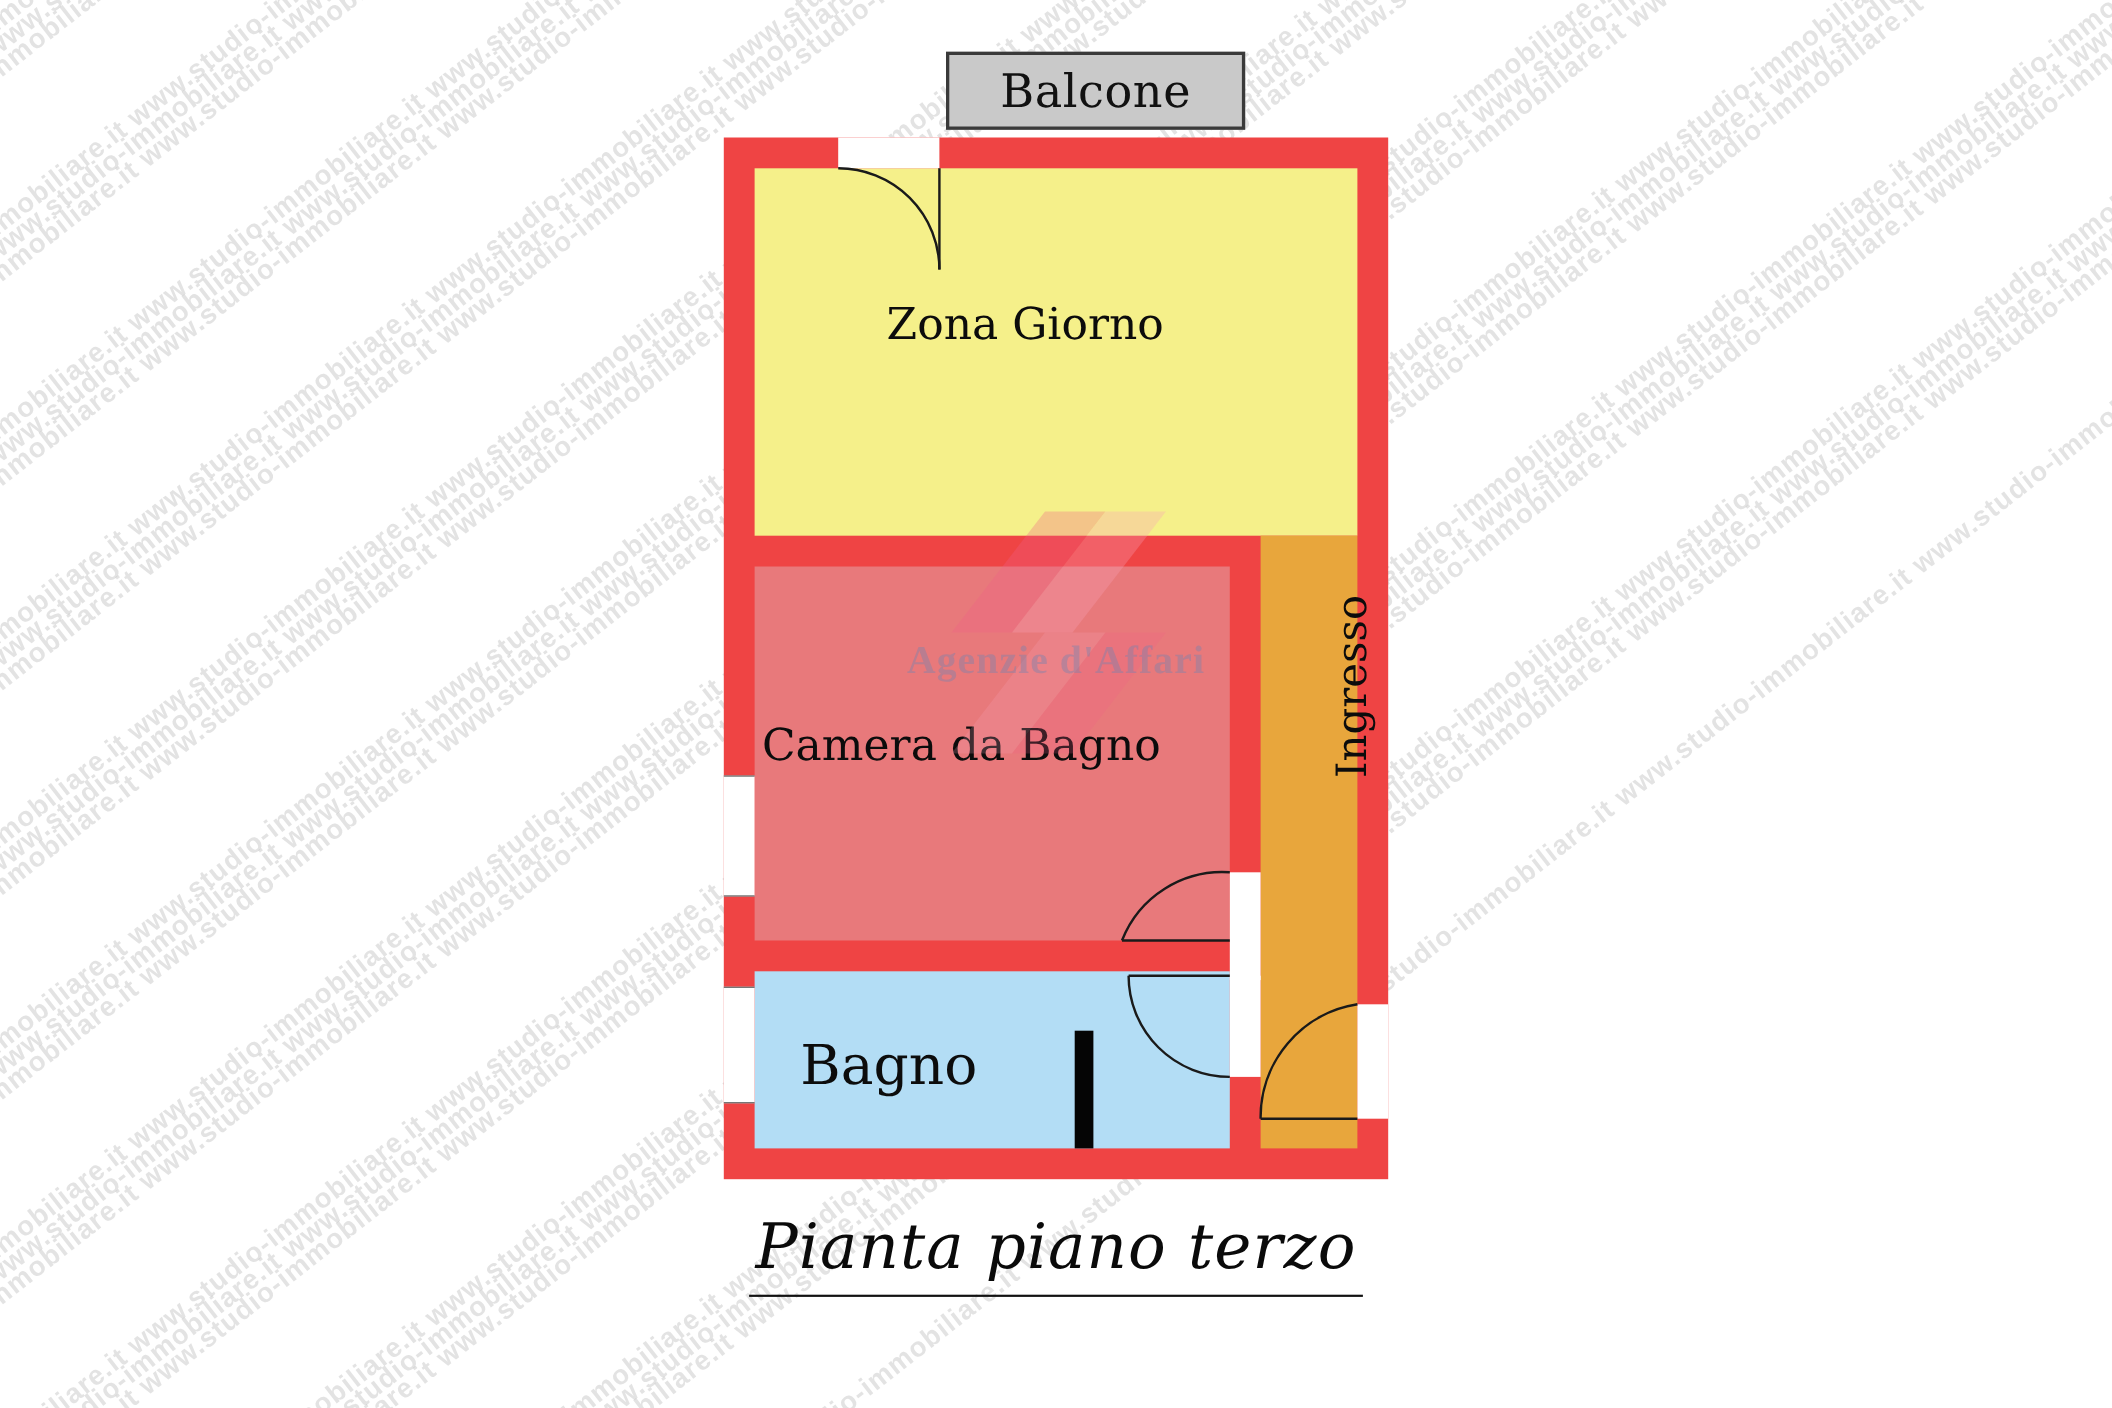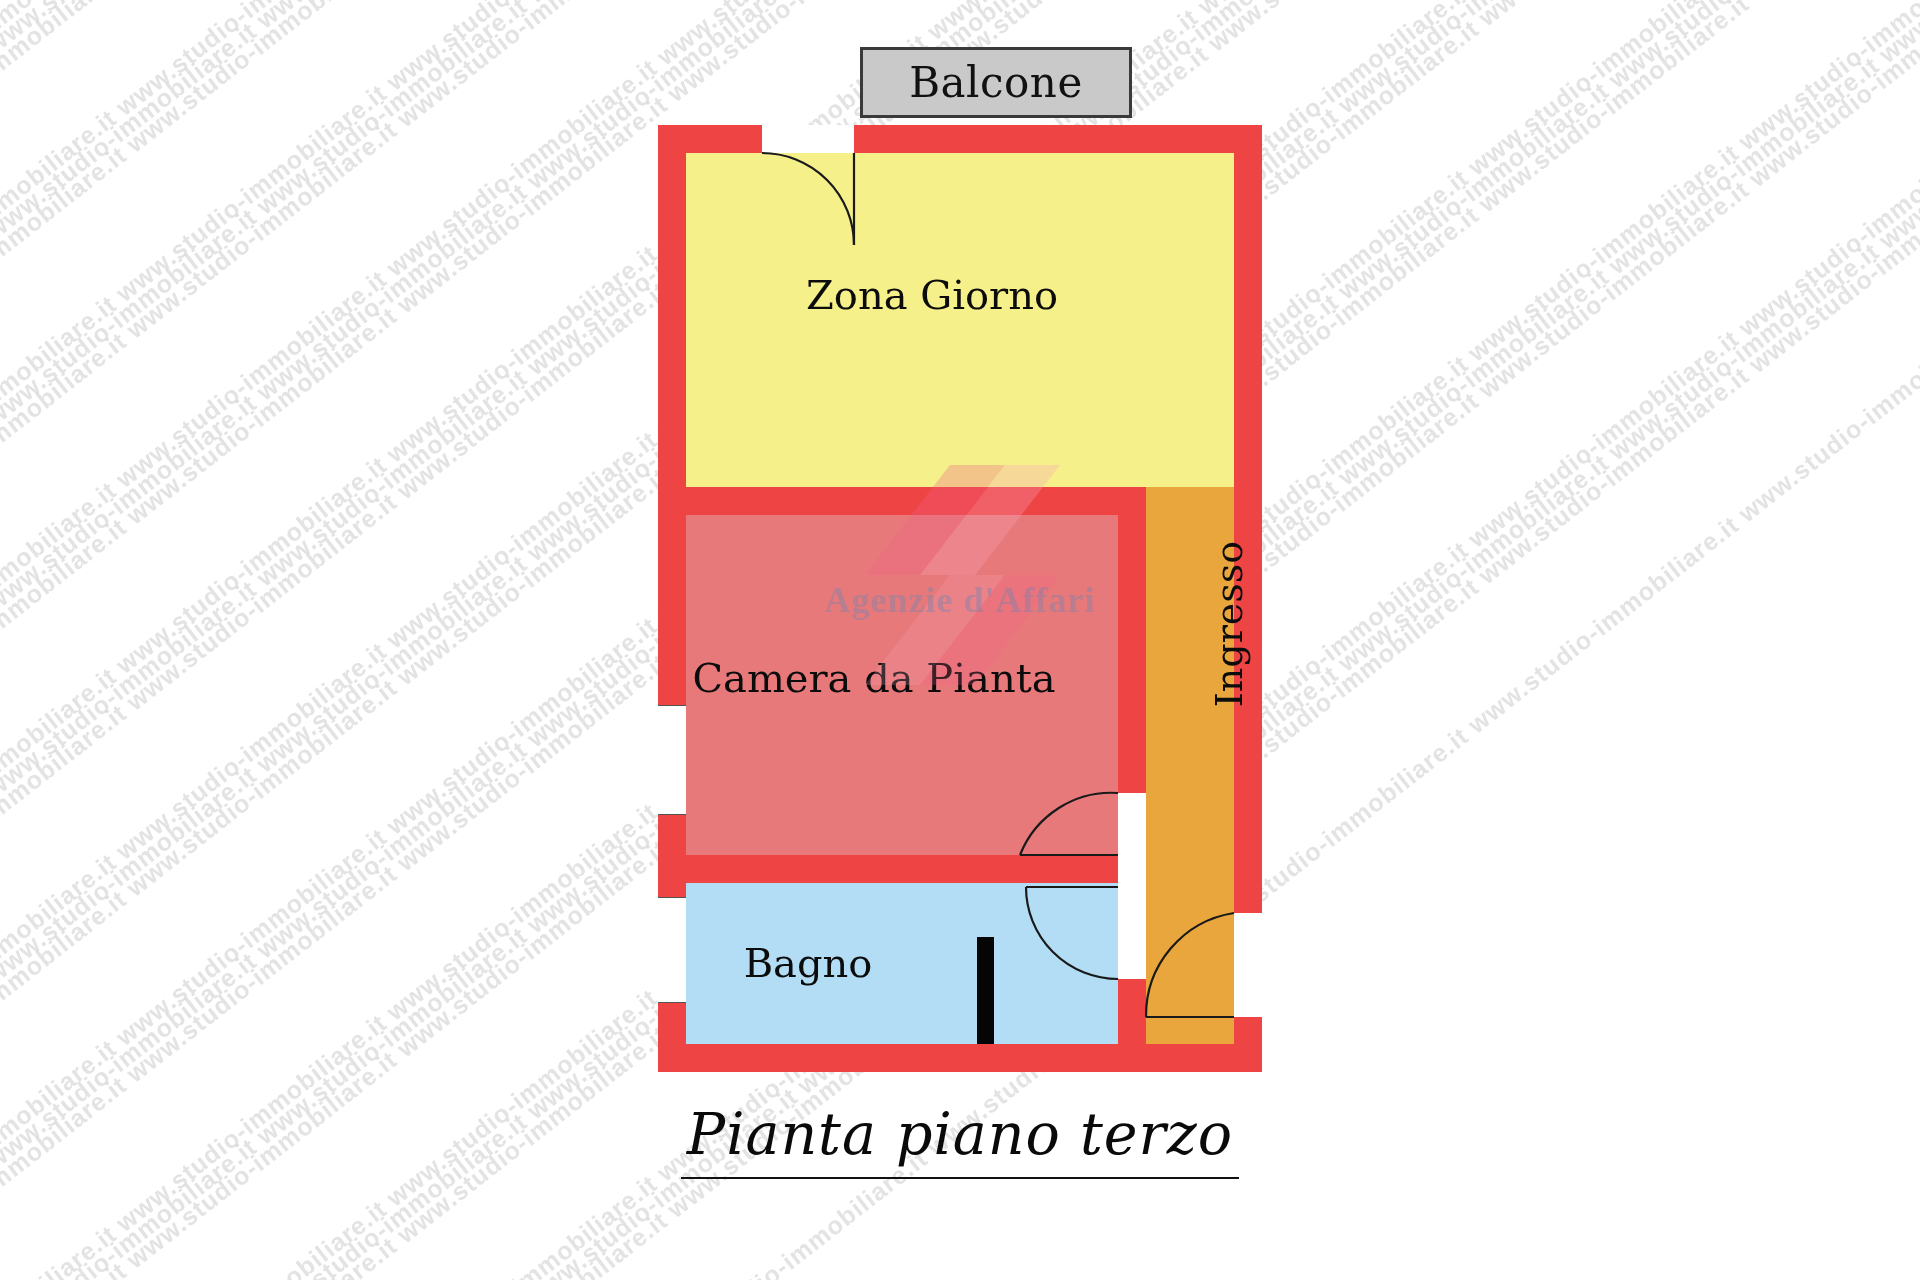--- a/index.html
+++ b/index.html
@@ -94,21 +94,21 @@
   
   .rlabel{
     position:absolute;z-index:7;
     font-family:"DejaVu Serif", serif;
     color:#0c0c0c;
     white-space:nowrap;
     line-height:1;
   }
   #lb-giorno{left:0;top:150px;width:548px;text-align:center;font-size:40px;}
   #lb-camera{left:0;top:533px;width:432px;text-align:center;font-size:40px;}
-  #lb-bagno{left:0;top:818px;width:300px;text-align:center;font-size:40px;}
+  #lb-bagno{left:0;top:818px;width:300px;text-align:center;font-size:50px;}
   #lb-ingresso{
     left:488px;top:480px;width:88px;text-align:center;font-size:38px;
   }
   #lb-ingresso span{
     display:inline-block;
     transform:rotate(-90deg);
     transform-origin:center center;
   }
 
   
@@ -231,21 +231,21 @@
         <path d="M 368 762 A 92 92 0 0 0 460 854"></path>
       </g>
 
       <g fill="none" stroke="#1a1a1a" stroke-width="2.2">
         <path d="M 488 892 L 576 892"></path>
         <path d="M 488 892 A 104 104 0 0 1 576 788"></path>
       </g>
     </svg>
 
     <div class="rlabel" id="lb-giorno">Zona Giorno</div>
-    <div class="rlabel" id="lb-camera">Camera da Pianta</div>
+    <div class="rlabel" id="lb-camera">Camera da Bagno</div>
     <div class="rlabel" id="lb-bagno">Bagno</div>
     <div class="rlabel" id="lb-ingresso"><span>Ingresso</span></div>
   </div>
 
   <svg id="logo-mark" viewBox="0 0 235 235">
     <polygon points="20,120 105,10 160,10 75,120" fill="#ef5f86" opacity=".55"></polygon>
     <polygon points="75,120 160,10 215,10 130,120" fill="#f7a3b8" opacity=".55"></polygon>
     <polygon points="20,230 105,120 160,120 75,230" fill="#f7a3b8" opacity=".40"></polygon>
     <polygon points="75,230 160,120 215,120 130,230" fill="#ef5f86" opacity=".40"></polygon>
   </svg>

